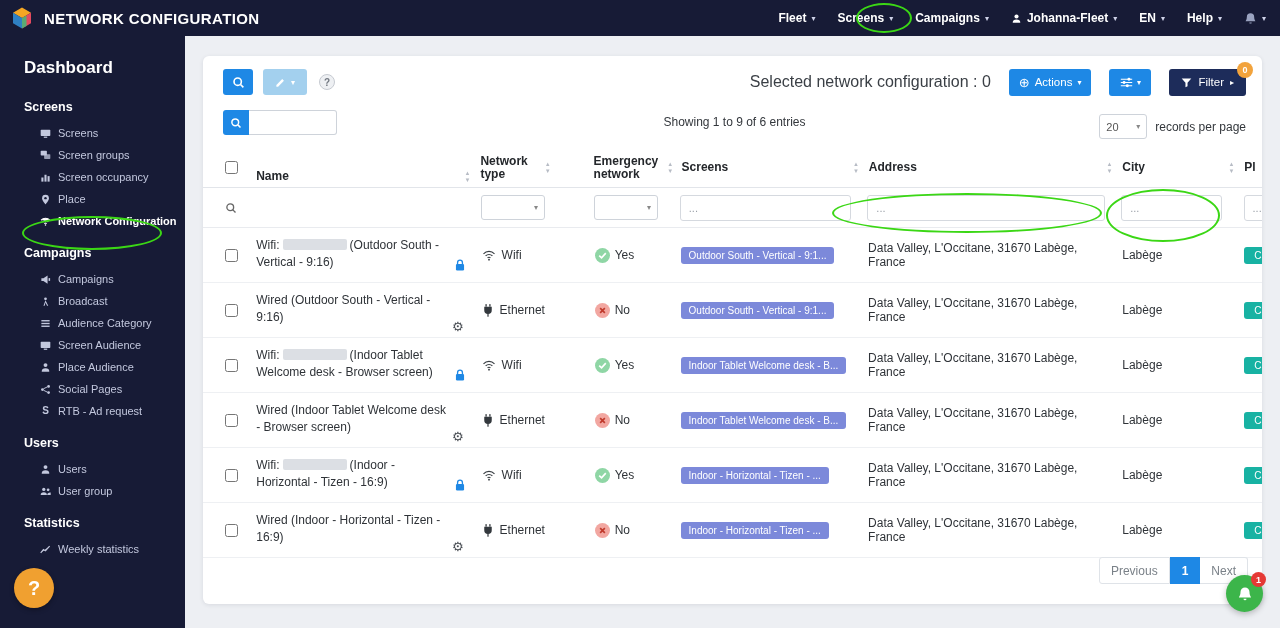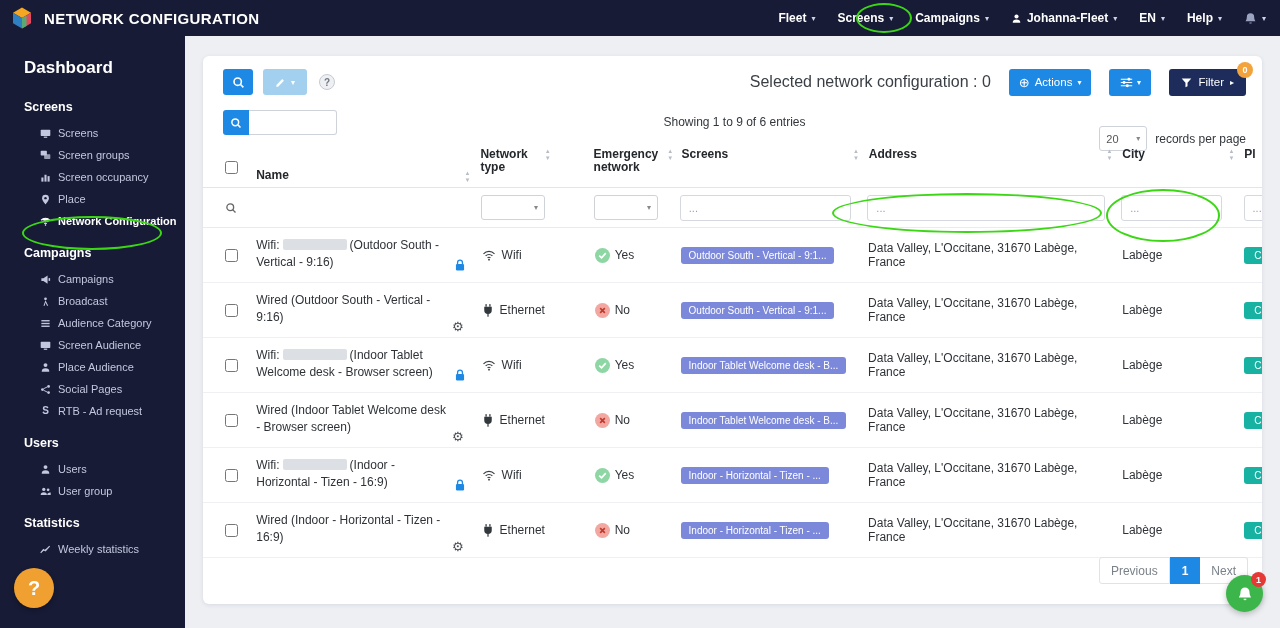--- a/index.html
+++ b/index.html
@@ -43,40 +43,40 @@
   .btn-filter { position:relative; height:27px; background:#1d2c5a; color:#fff; font-size:11.5px; padding:0 12px; gap:6px; overflow:visible; }
   .fbadge { position:absolute; top:-7px; right:-7px; width:16px; height:16px; border-radius:50%; background:#f2a33c; color:#fff; font-size:9px; font-weight:700; display:flex; align-items:center; justify-content:center; }
   .plus-glyph { font-size:13px; line-height:1; }
 
   
   .search-row { position:absolute; top:54px; left:20px; right:16px; height:26px; }
   .mini-search { position:absolute; left:0; top:0; display:flex; }
   .btn-mini-search { width:26px; height:25px; background:#1e88e5; border-radius:3px 0 0 3px; }
   .mini-input { width:88px; height:25px; border:1px solid #ced3da; border-left:none; border-radius:0 3px 3px 0; padding:0 6px; font-size:11px; outline:none; }
   .showing { position:absolute; left:0; right:0; top:5px; text-align:center; font-size:12px; color:#33373c; }
-  .perpage { position:absolute; right:0; top:16px; display:flex; align-items:center; gap:8px; font-size:12px; color:#33373c; }
+  .perpage { position:absolute; right:0; top:4px; display:flex; align-items:center; gap:8px; font-size:12px; color:#33373c; }
   .fselect { height:25px; border:1px solid #ced3da; border-radius:3px; background:#fff; display:flex; align-items:center; justify-content:space-between; padding:0 6px; color:#555; font-size:11px; cursor:pointer; }
   .pp-select { width:48px; }
 
   
   .tablewrap { position:absolute; top:92px; left:0; right:-80px; }
   .trow, .thead, .tfilter { display:flex; align-items:stretch; padding-left:20px; }
   .thead { height:40px; border-bottom:1px solid #e2e5ea; }
   .tfilter { height:40px; border-bottom:1px solid #e9ebef; }
   .trow { height:55px; border-bottom:1px solid #eef0f3; }
   .cell { display:flex; align-items:center; font-size:12px; color:#2f3338; }
   .c-check { width:34px; padding-left:2px; }
   .c-name { width:230px; position:relative; align-items:flex-start; padding:9px 30px 4px 0; display:block; }
   .c-nt { width:82px; gap:6px; }
   .c-en { width:88px; gap:5px;margin-left:33px; }
   .c-scr { width:192px; }
   .c-addr { width:260px; padding-right:10px; }
   .c-city { width:125px; }
   .c-pl { width:100px; }
-  .hcell { display:flex; align-items:flex-start; justify-content:space-between; padding-right:10px; font-weight:700; font-size:12px; color:#24272b; line-height:13px; cursor:pointer; }
+  .hcell { display:flex; align-items:center; justify-content:space-between; padding-right:10px; font-weight:700; font-size:12px; color:#24272b; line-height:13px; cursor:pointer; }
   .sort { display:inline-flex; flex-direction:column; line-height:1; font-size:6px; color:#b7bcc5; gap:1px; flex:0 0 auto; margin-left:4px; }
   .sort i { font-style:normal; }
   input[type=checkbox] { width:13px; height:13px; accent-color:#1e88e5; cursor:pointer; }
   .filter-input { height:26px; border:1px solid #d5d9df; border-radius:3px; padding:0 8px; font-size:11px; color:#555; outline:none; width:100%; }
   .filter-input::placeholder { color:#9aa0a8; }
   .fi-wrap { padding-right:16px; }
   .sel-sm { width:64px; }
   .name-text { line-height:17px; font-size:12px; color:#2f3338; }
   .redact { display:inline-block; width:64px; height:11px; background:#dcdfe4; border-radius:2px; vertical-align:-1px; margin:0 3px; }
   .tool-abs { position:absolute; cursor:pointer; }

